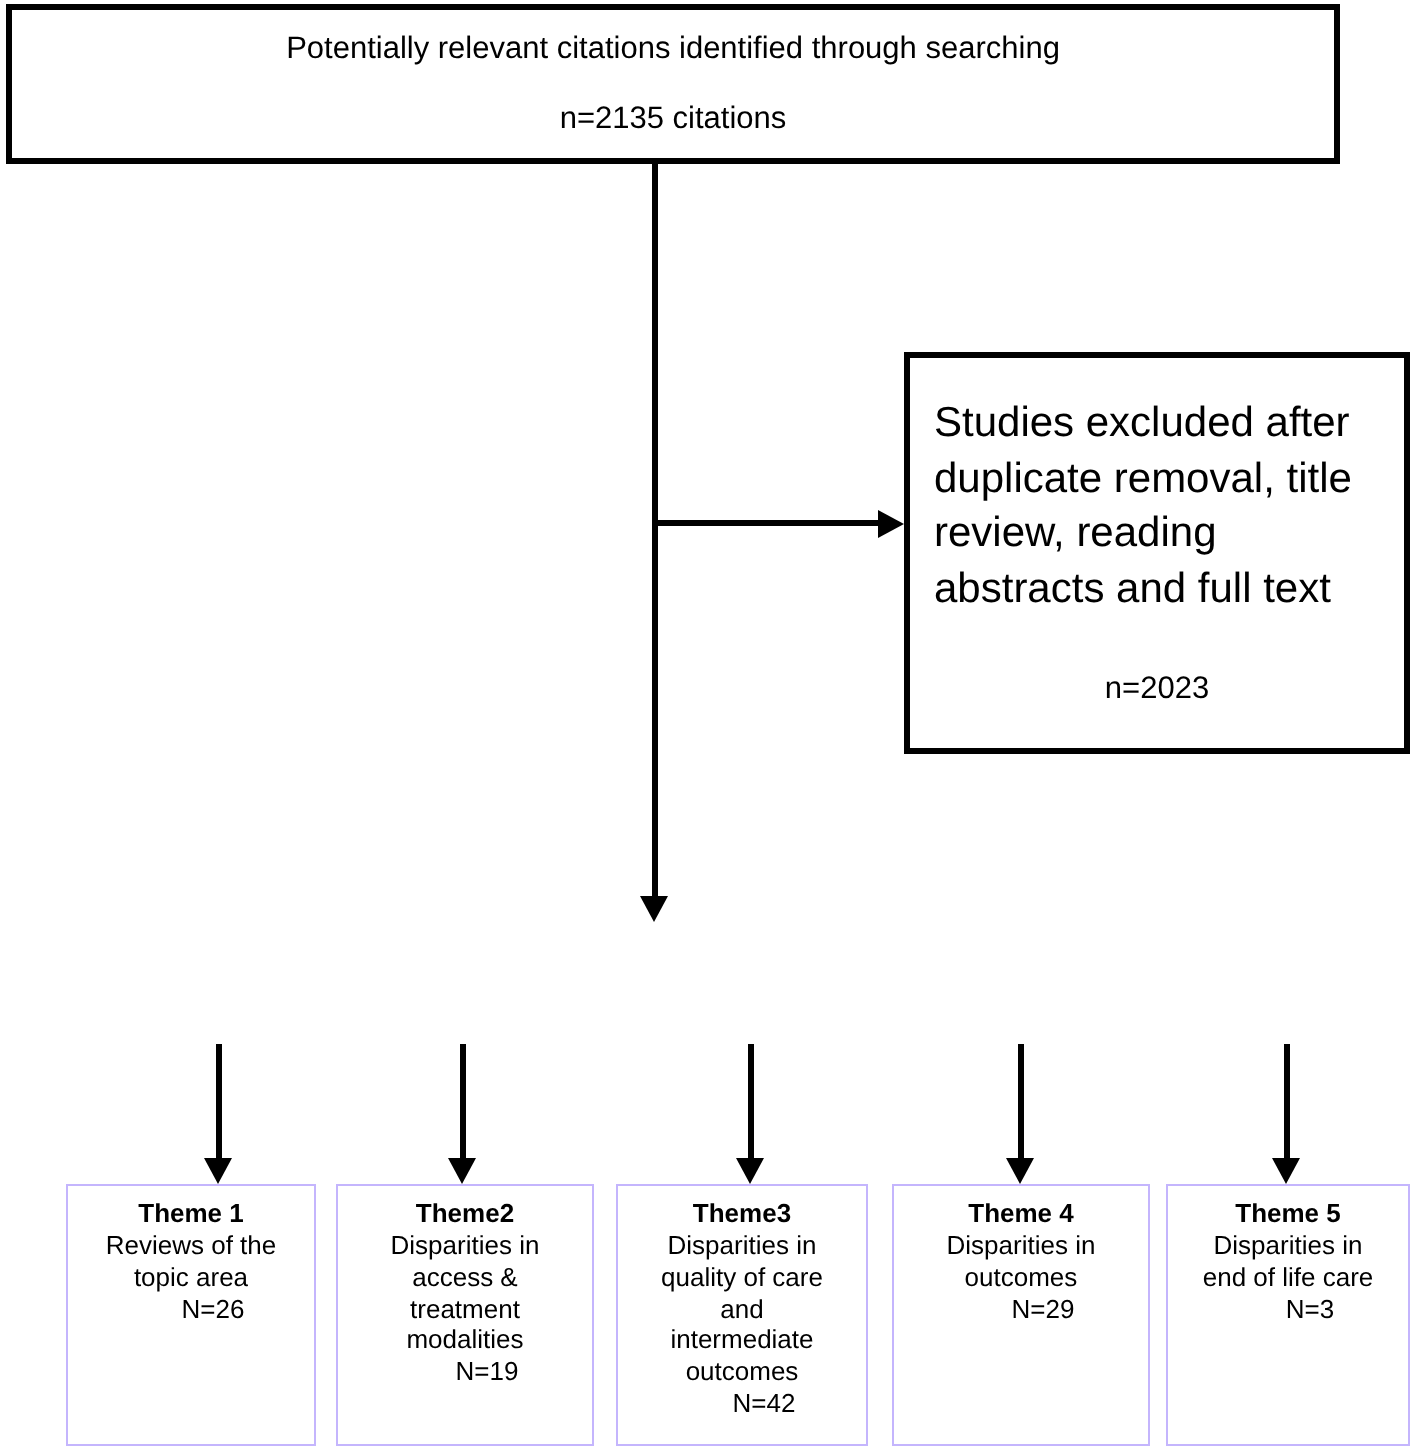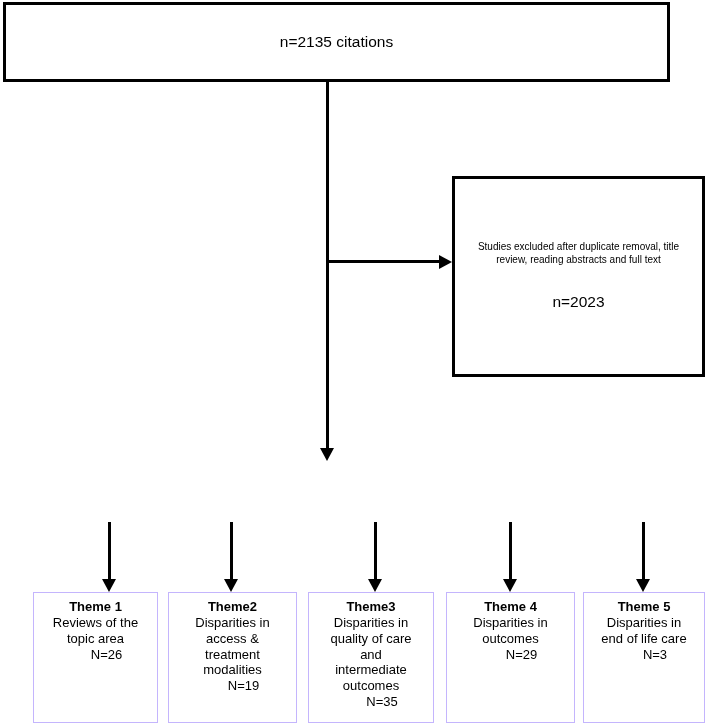--- a/index.html
+++ b/index.html
@@ -58,23 +58,23 @@
     left: 452px;
     top: 176px;
     width: 253px;
     height: 201px;
   }
   #box-excluded .box-inner {
     justify-content: center;
     padding: 6px 12px;
   }
   #box-excluded .body {
-    font-size: 10px;
+    font-size: 21px;
     line-height: 1.32;
-    text-align: center;
+    text-align: left;
   }
   #box-excluded .count {
     font-size: 15.5px;
     line-height: 1.32;
     text-align: center;
     margin-top: 26px;
   }
 
   
   #box-total {
@@ -153,20 +153,21 @@
     border-left: 13px solid #000000;
   }
 </style>
 </head>
 <body>
 
 <div id="flow-root">
 
   <div class="box" id="box-identified">
     <div class="box-inner">
+      <div class="line first">Potentially relevant citations identified through searching</div>
       <div class="line">n=2135 citations</div>
     </div>
   </div>
 
   <div class="vline" style="left:326px; top:82px; height:366px;"></div>
   <div class="arrow-down" style="left:320px; top:448px;"></div>
 
   <div class="hline" style="left:326px; top:260px; width:113px;"></div>
   <div class="arrow-right" style="left:439px; top:255px;"></div>
 
@@ -214,21 +215,21 @@
   </div>
 
   <div class="theme-box" style="left:308px; width:126px;">
     <div class="box-inner">
       <div class="theme-title">Theme3</div>
       <div class="theme-desc">Disparities in
 quality of care
 and
 intermediate
 outcomes</div>
-      <div class="theme-count">N=35</div>
+      <div class="theme-count">N=42</div>
     </div>
   </div>
 
   <div class="theme-box" style="left:446px; width:129px;">
     <div class="box-inner">
       <div class="theme-title">Theme 4</div>
       <div class="theme-desc">Disparities in
 outcomes</div>
       <div class="theme-count">N=29</div>
     </div>

